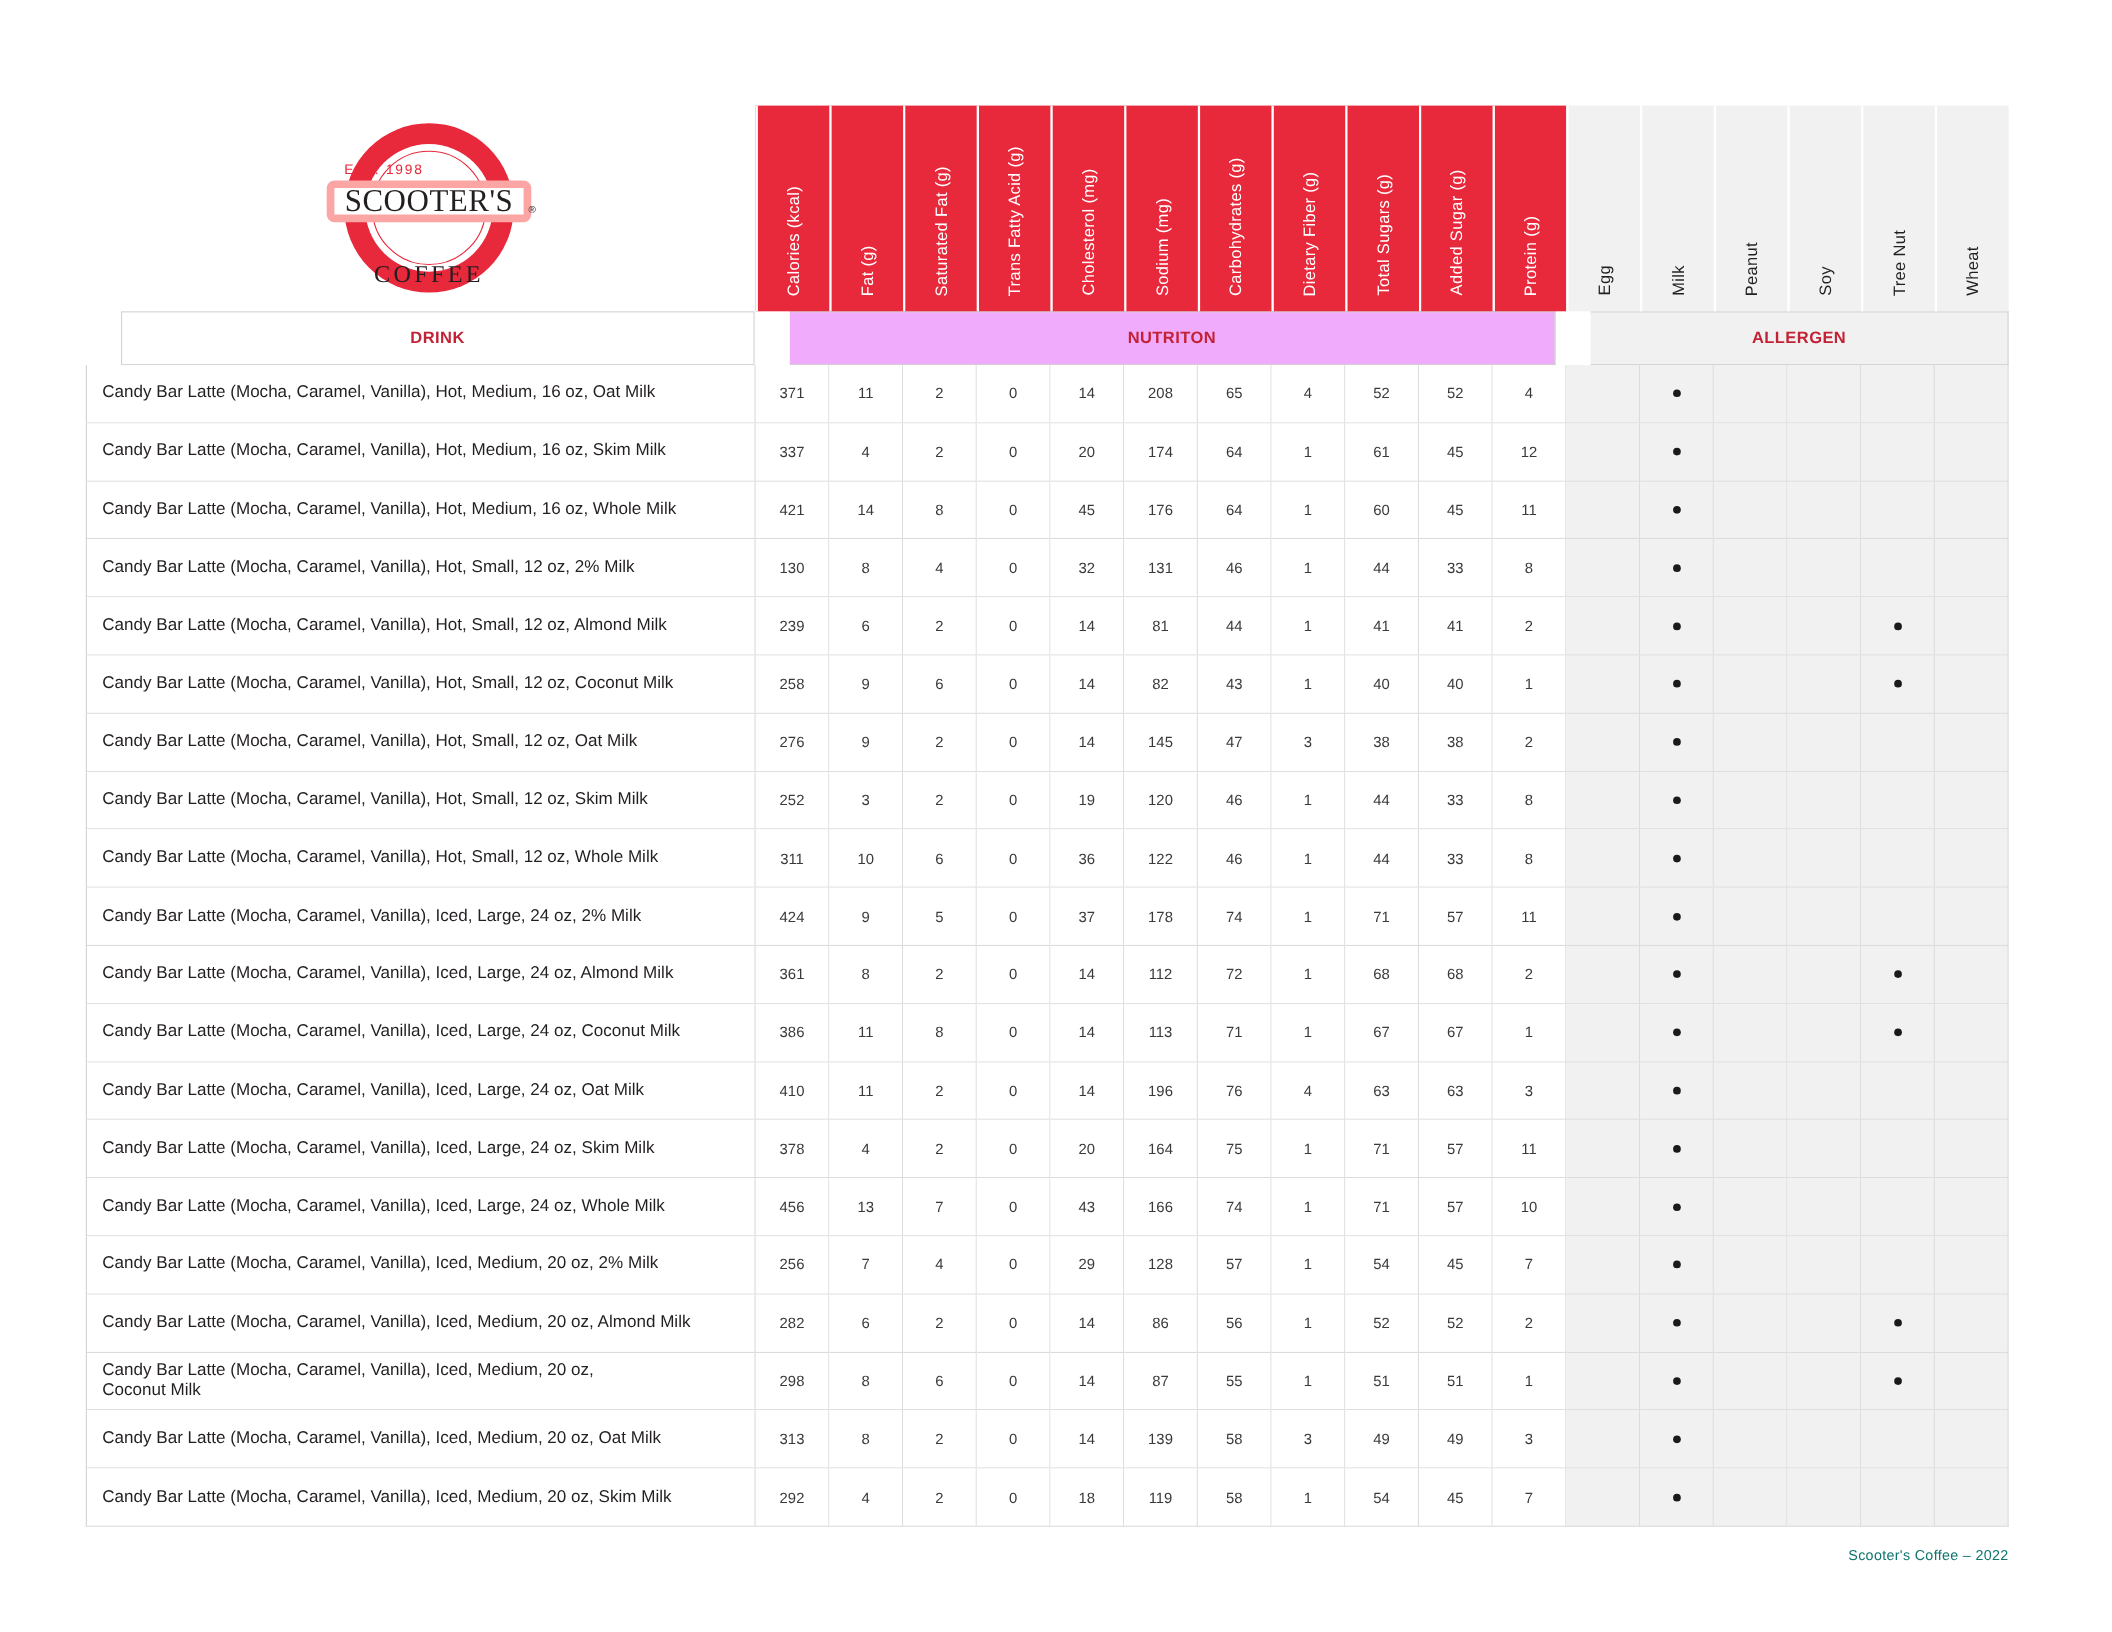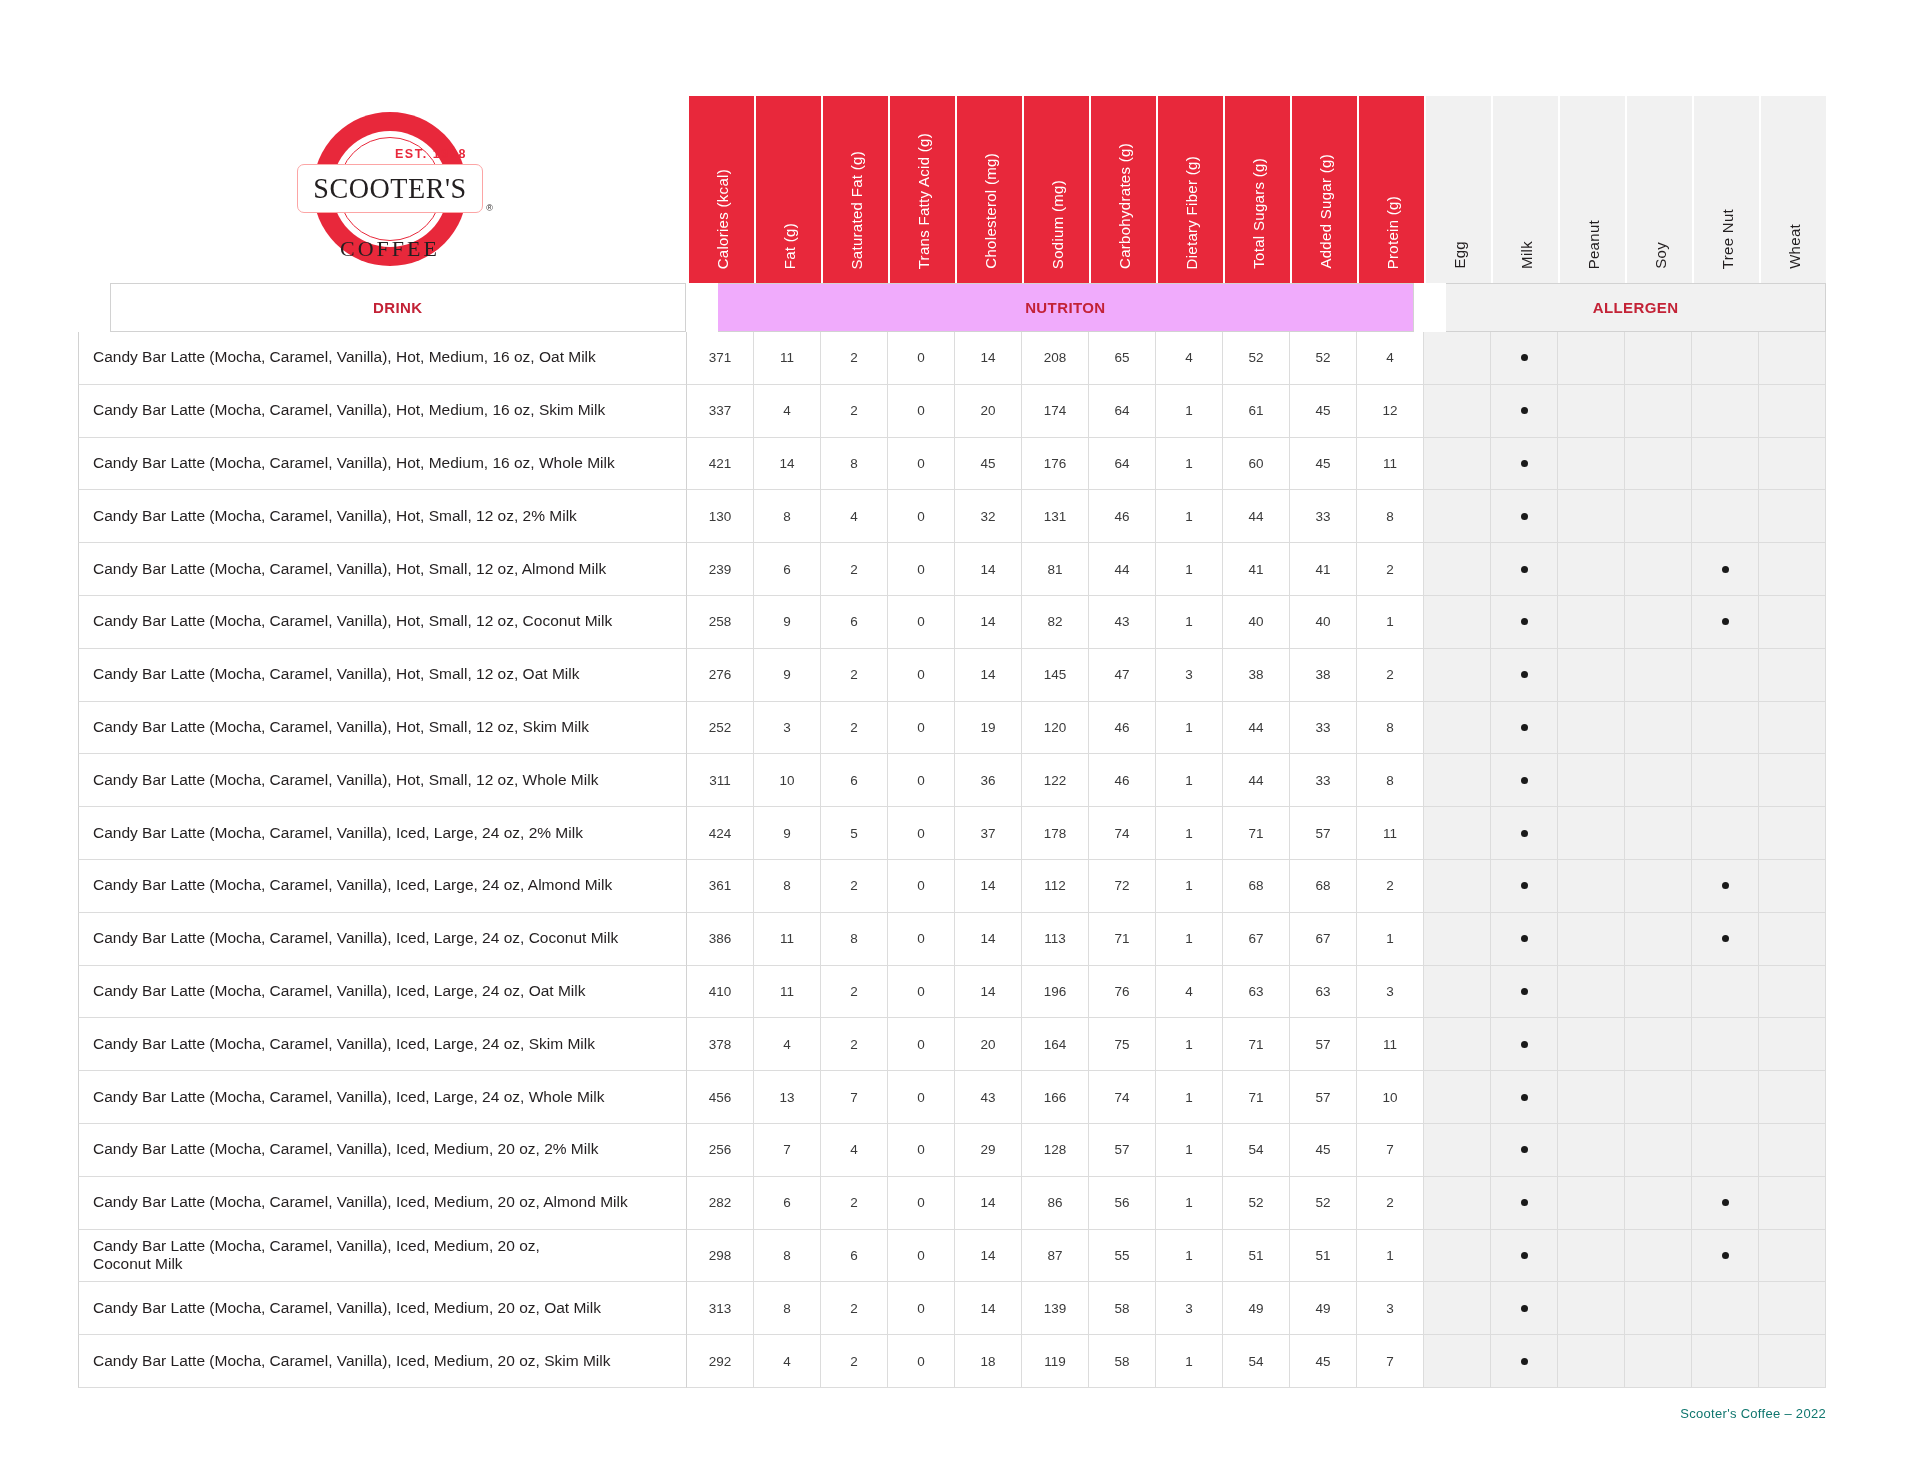--- a/index.html
+++ b/index.html
@@ -10,24 +10,24 @@
     --drink-w:609px; --col-w:67px;
     --brand-red:#e8283b; --label-red:#c32236; --allergen-bg:#f1f1f1;
     --grid:#dcdcdc; --grid-dark:#d2d2d2; --ink:#231f20;
   }
 
   
   .logo { position:absolute; left:313px; top:112px; width:154px; height:154px; }
   .logo-ring { position:absolute; inset:0; background:var(--brand-red); border-radius:50%; }
   .logo-inner { position:absolute; inset:19px; background:#fff; border-radius:50%; }
   .logo-thin-ring { position:absolute; inset:25px; border:1.8px solid var(--brand-red); border-radius:50%; }
-  .logo-est { position:absolute; top:35px; left:0; right:0; text-align:right;
-    color:var(--brand-red); font-size:12.5px; font-weight:bold; letter-spacing:1.6px; }
-  .logo-banner { position:absolute; left:-16px; top:52px; width:186px; height:49px;
-    background:#fff; border:1px solid #fca5a5; border-radius:7px;
+  .logo-est { position:absolute; top:35px; left:0; right:0; text-align:left;
+    color:var(--brand-red); font-size:12.5px; font-weight:normal; letter-spacing:1.6px; }
+  .logo-banner { position:absolute; left:-16px; top:52px; width:186px; height:38px;
+    background:#fff; border:7px solid #fca5a5; border-radius:7px;
     display:flex; align-items:center; justify-content:center; }
   .logo-name { font-family:"Liberation Serif", serif; font-size:29px; color:var(--ink);
     letter-spacing:0.5px; transform:scaleX(0.97); white-space:nowrap; }
   .logo-reg { position:absolute; right:-11px; bottom:-1px; font-size:9px; color:var(--ink); }
   .logo-coffee { position:absolute; top:92px; left:0; right:0; text-align:center;
     font-family:"Liberation Serif", serif; font-size:22px; letter-spacing:3px; color:var(--ink);margin-top:32px; }
 
   
   .tablewrap { position:absolute; left:78px; top:96px; width:1748px; }
 

